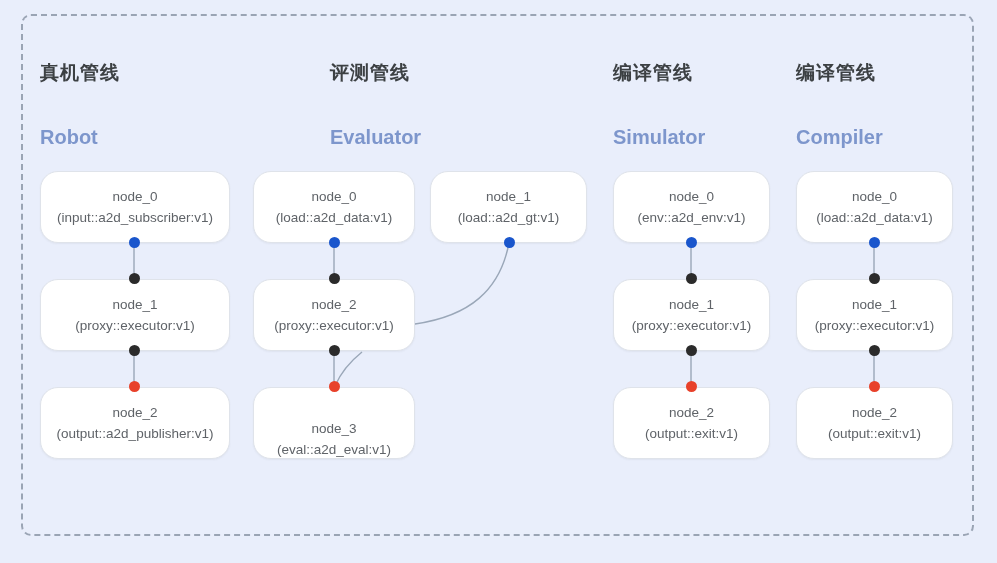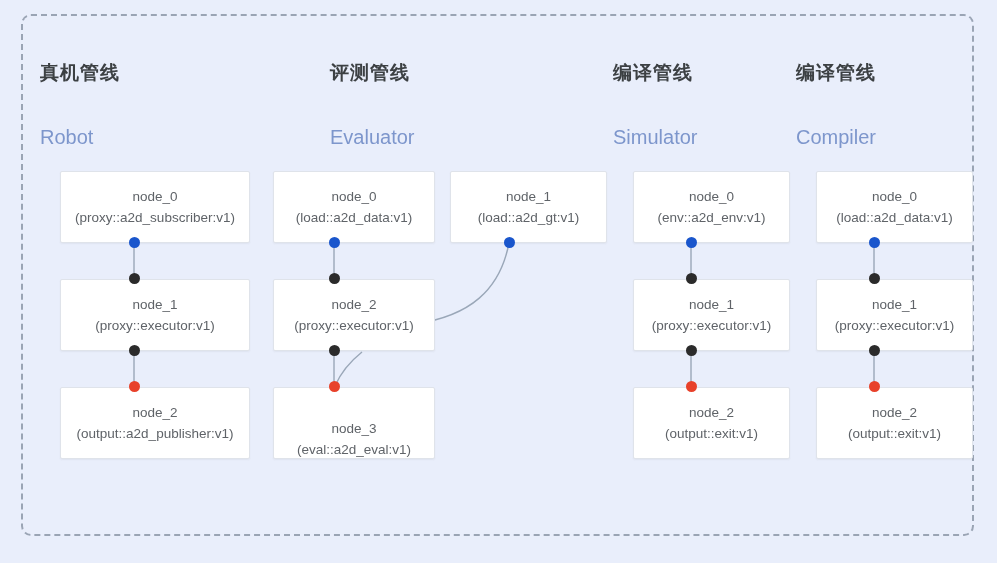--- a/index.html
+++ b/index.html
@@ -49,38 +49,37 @@
   .col-title-cn {
     font-size: 19px;
     font-weight: bold;
     color: #3c4043;
     letter-spacing: 1px;
     line-height: 22px;
     white-space: nowrap;
   }
   .col-title-en {
     font-size: 20px;
-    font-weight: normal;
+    font-weight: bold;
     color: #7d96cc;
     line-height: 24px;
     white-space: nowrap;
   }
   .node-card {
     position: absolute;
     box-sizing: border-box;
     background: #ffffff;
     border: 1px solid #dfe3ea;
-    border-radius: 2px;
+    border-radius: 18px;
     box-shadow: 0 1px 2px rgba(60,64,67,0.06);
     display: flex;
     flex-direction: column;
     align-items: center;
     justify-content: center;
     gap: 5px;
-    margin-left: 20px;
   }
   .node-name {
     font-size: 13.5px;
     color: #5f6368;
     line-height: 16px;
     white-space: nowrap;
   }
   .node-type {
     font-size: 13.5px;
     color: #5f6368;
@@ -139,21 +138,21 @@
     <div class="col-title-en" style="margin-top:41px;">Simulator</div>
   </div>
 
   <div class="col-header" style="left:796px; top:62px; width:157px;">
     <div class="col-title-cn">编译管线</div>
     <div class="col-title-en" style="margin-top:41px;">Compiler</div>
   </div>
 
   <div class="node-card" style="left:40px; top:171px; width:190px; height:72px;">
     <div class="node-name">node_0</div>
-    <div class="node-type">(proxy::a2d_subscriber:v1)</div>
+    <div class="node-type">(input::a2d_subscriber:v1)</div>
   </div>
   <div class="port port-in" style="left:129px; top:237px;"></div>
 
   <div class="node-card" style="left:40px; top:279px; width:190px; height:72px;">
     <div class="node-name">node_1</div>
     <div class="node-type">(proxy::executor:v1)</div>
   </div>
   <div class="port port-mid" style="left:129px; top:273px;"></div>
   <div class="port port-mid" style="left:129px; top:345px;"></div>
 

